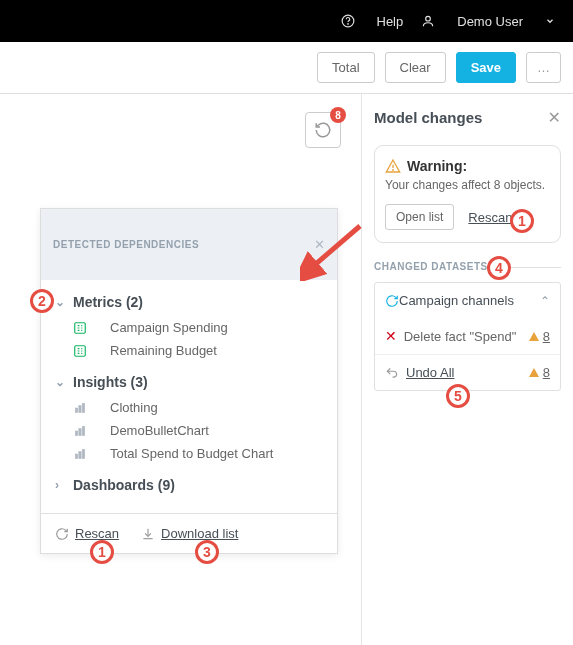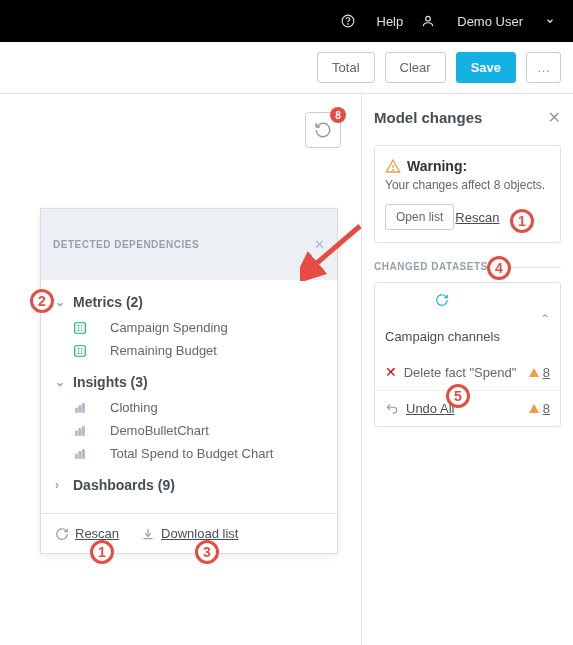--- a/index.html
+++ b/index.html
@@ -18,33 +18,33 @@
 
 .undo-box { position: absolute; top: 18px; right: 232px; width: 36px; height: 36px; border: 1px solid #ccc; border-radius: 4px; display: flex; align-items: center; justify-content: center; }
 .undo-box svg { stroke: #999; }
 .badge { position: absolute; top: -6px; right: -6px; background: #e54d42; color: #fff; width: 16px; height: 16px; border-radius: 50%; font-size: 10px; display: flex; align-items: center; justify-content: center; font-weight: bold; }
 
 .panel-right { position: absolute; right: 0; top: 0; width: 212px; height: 100%; border-left: 1px solid #e5e5e5; background: #fff; padding: 14px 12px; }
 .panel-right .hdr { display: flex; justify-content: space-between; align-items: center; margin-bottom: 18px; }
 .panel-right .hdr h3 { font-size: 15px; font-weight: bold; color: #464e56; }
 .close-x { cursor: pointer; color: #999; font-size: 16px; }
 
-.warn-box { border: 1px solid #e0e0e0; border-radius: 3px; padding: 12px 10px; margin-bottom: 18px; }
+.warn-box { border: 1px solid #e0e0e0; border-radius: 9px; padding: 12px 10px; margin-bottom: 18px; }
 .warn-title { display: flex; align-items: center; gap: 6px; font-weight: bold; font-size: 14px; margin-bottom: 4px; }
 .warn-title svg { stroke: #e8a33d; }
 .warn-sub { font-size: 12px; color: #666; margin-bottom: 12px; }
-.warn-actions { display: flex; align-items: center; gap: 1px; }
+.warn-actions { display: flex; align-items: center; gap: 14px; }
 .link { text-decoration: underline; cursor: pointer; color: #464e56; font-size: 13px; }
 
 .section-label { font-size: 10px; letter-spacing: 0.5px; color: #94a1ad; text-transform: uppercase; font-weight: 600; margin-bottom: 10px; position: relative; }
 .section-label::after { content: ""; position: absolute; right: 0; top: 50%; width: 62px; height: 1px; background: #e0e0e0; }
 
 .dataset-box { border: 1px solid #e0e0e0; border-radius: 3px; }
 .ds-head { display: flex; align-items: center; justify-content: space-between; padding: 10px; }
-.ds-head .left { display: flex; align-items: center; gap: 22px; font-size: 13px; color: #464e56; flex-direction: column; }
+.ds-head .left { display: flex; align-items: center; gap: 0; font-size: 13px; color: #464e56; }
 .chev { color: #94a1ad; font-size: 12px; }
 .ds-row { display: flex; align-items: center; justify-content: space-between; padding: 10px; font-size: 13px; color: #666; }
 .ds-row .left { display: flex; align-items: center; gap: 7px; }
 .ds-row .right { display: flex; align-items: center; gap: 4px; }
 .ds-row .right .num { text-decoration: underline; }
 .ds-row.footer { border-top: 1px solid #eee; }
 .x-icon { color: #d0021b; font-size: 14px; }
 .tri-warn { width: 0; height: 0; border-left: 5px solid transparent; border-right: 5px solid transparent; border-bottom: 9px solid #e8a33d; display: inline-block; }
 
 .panel-left { position: absolute; left: 40px; top: 114px; width: 298px; border: 1px solid #ddd; background: #fff; box-shadow: 0 2px 8px rgba(0,0,0,0.08); }

